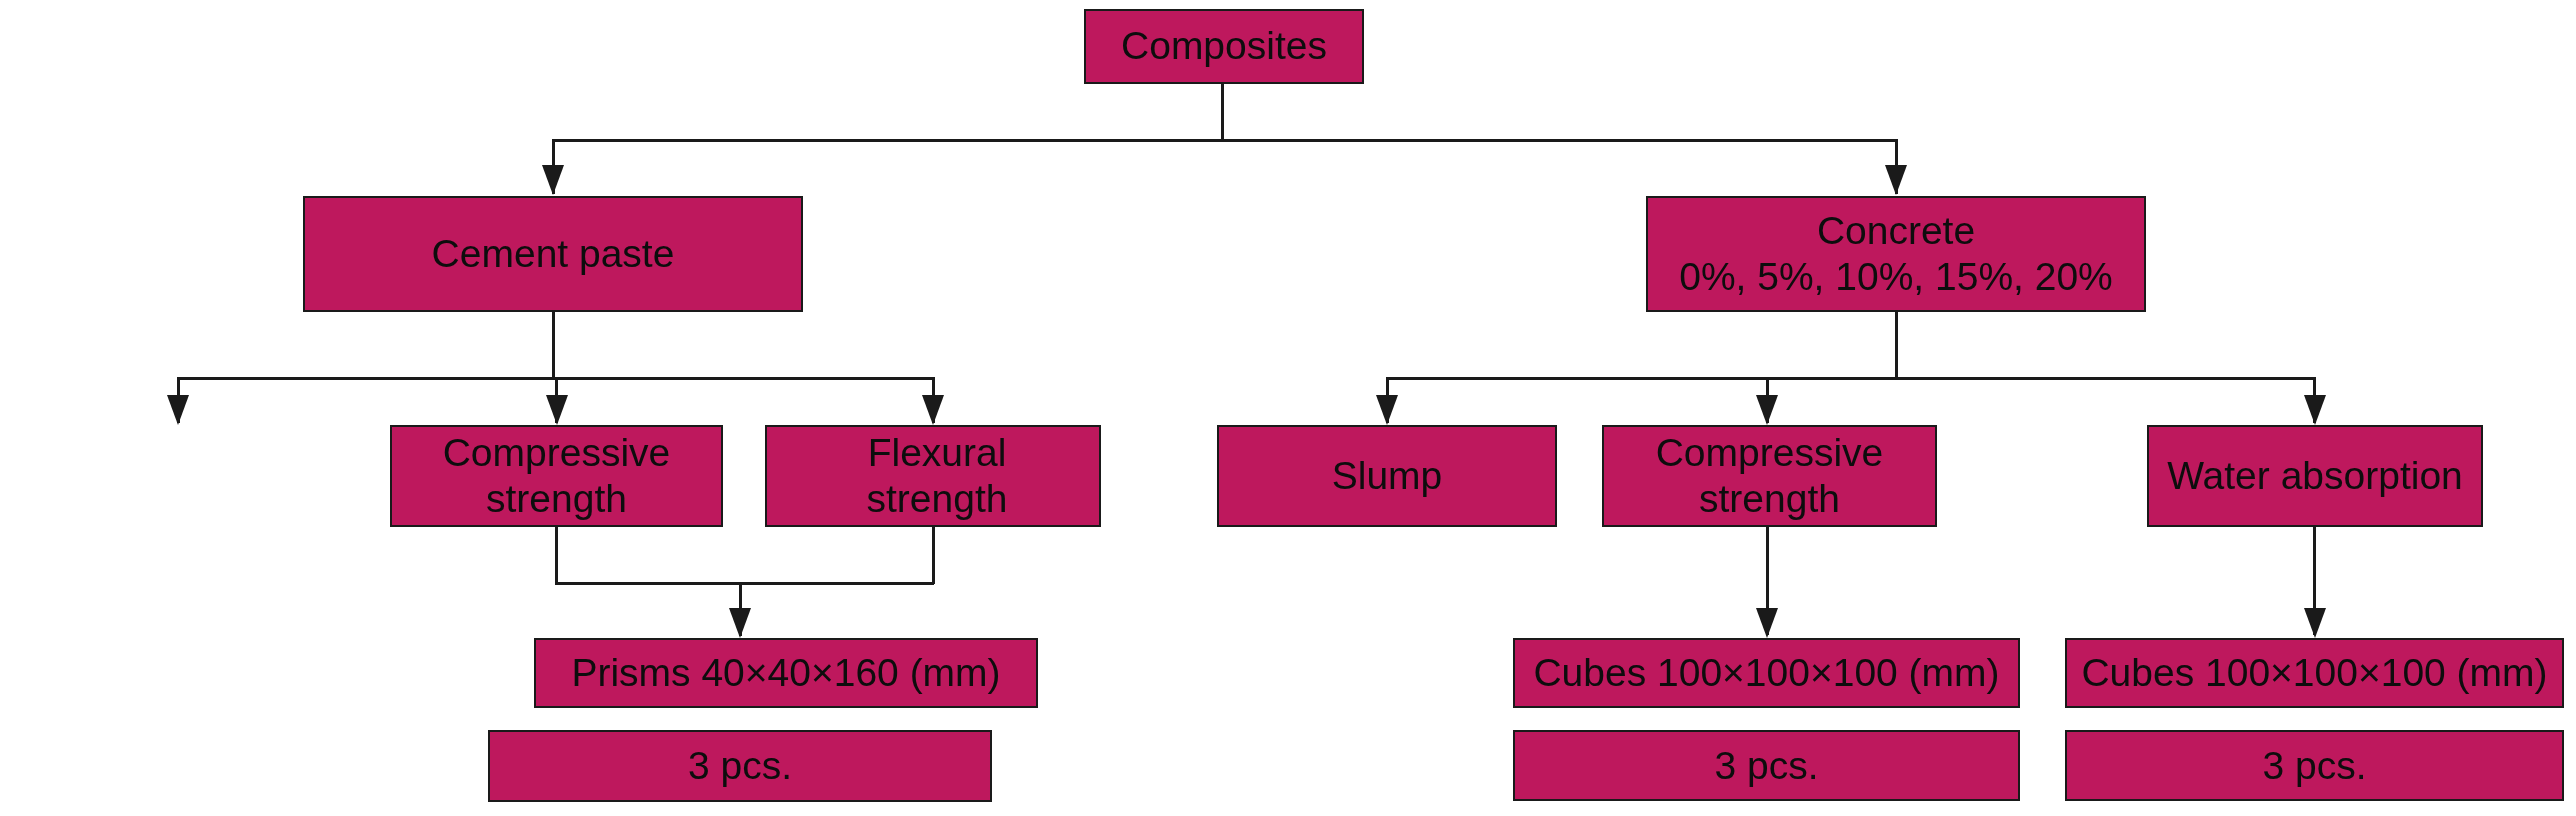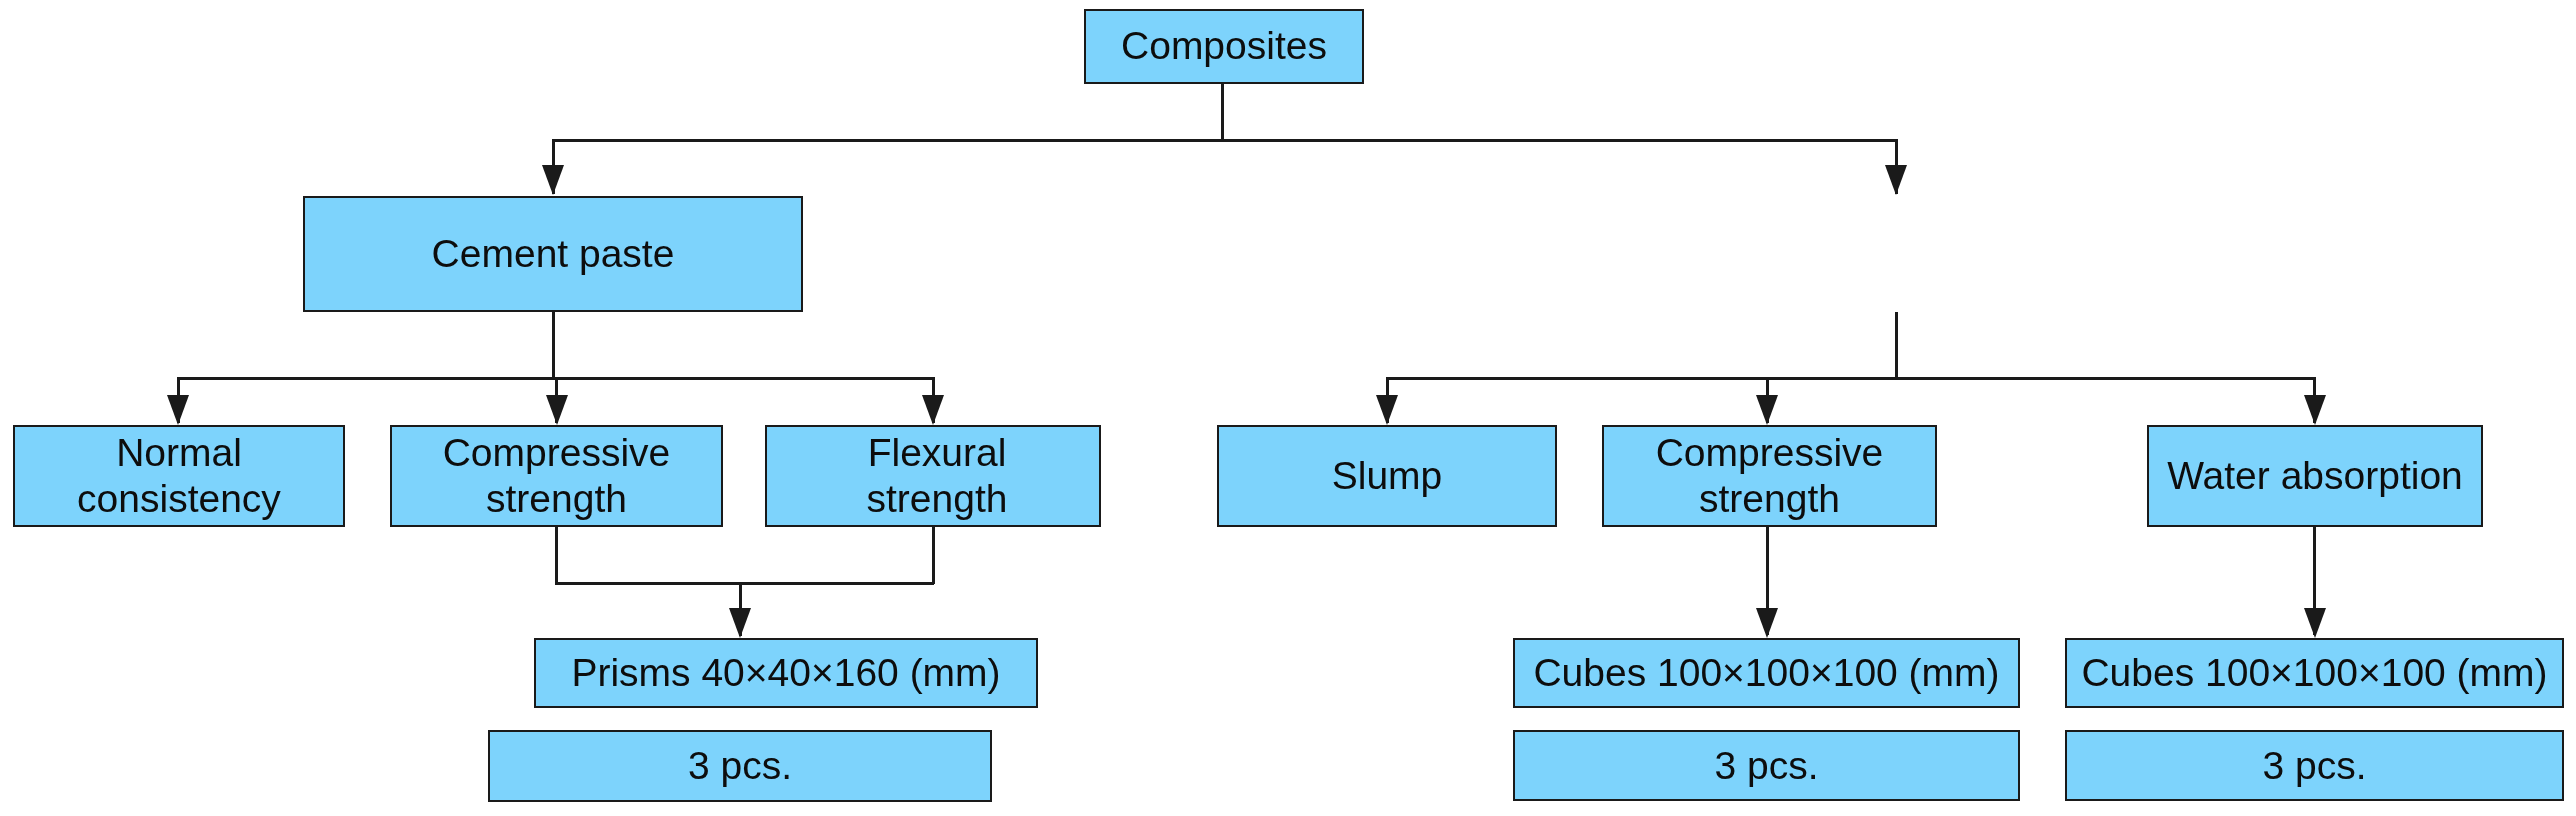--- a/index.html
+++ b/index.html
@@ -12,21 +12,21 @@
     width: 2576px;
     height: 817px;
     background: #ffffff;
     font-family: "Liberation Sans", sans-serif;
     color: #0d0d0d;
     overflow: hidden;
   }
   .box {
     position: absolute;
     box-sizing: border-box;
-    background: #7dd3fc;
+    background: #be185d;
     border: 2.6px solid #1a1a1a;
     display: flex;
     flex-direction: column;
     align-items: center;
     justify-content: center;
     text-align: center;
     font-size: 39px;
     line-height: 46px;
     white-space: nowrap;
   }
@@ -92,25 +92,25 @@
   <div class="arrow" style="left:2304px;top:608px;"></div>
 
   <div class="box" style="left:1084px;top:8.5px;width:280px;height:75px;">
     <div>Composites</div>
   </div>
 
   <div class="box" style="left:303px;top:196px;width:500px;height:116px;">
     <div>Cement paste</div>
   </div>
 
+  <div class="box" style="left:1646px;top:196px;width:500px;height:116px;">
+    <div>Concrete</div>
+    <div>0%, 5%, 10%, 15%, 20%</div>
+  </div>
 
-  <div class="box" style="left:13px;top:425px;width:332px;height:102px;">
-    <div>Normal</div>
-    <div>consistency</div>
-  </div>
 
   <div class="box" style="left:390px;top:425px;width:333px;height:102px;">
     <div>Compressive</div>
     <div>strength</div>
   </div>
 
   <div class="box" style="left:765px;top:425px;width:336px;height:102px;padding-left:8px;">
     <div>Flexural</div>
     <div>strength</div>
   </div>

